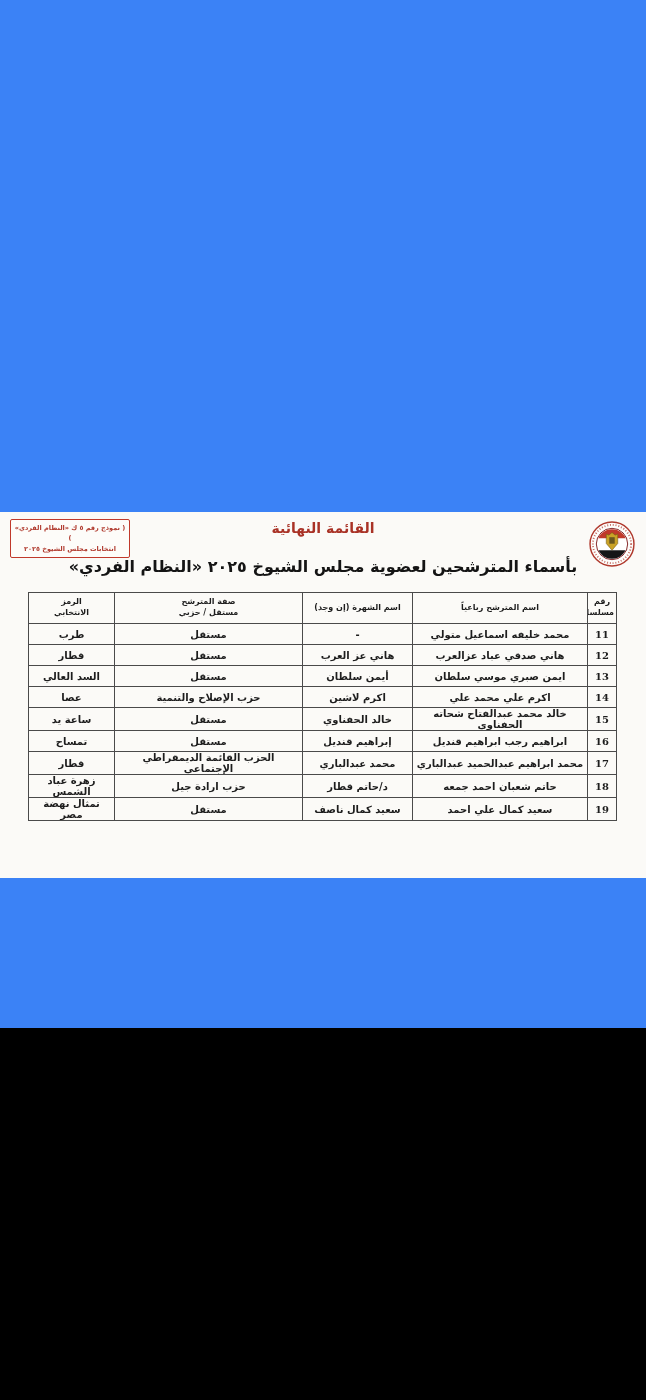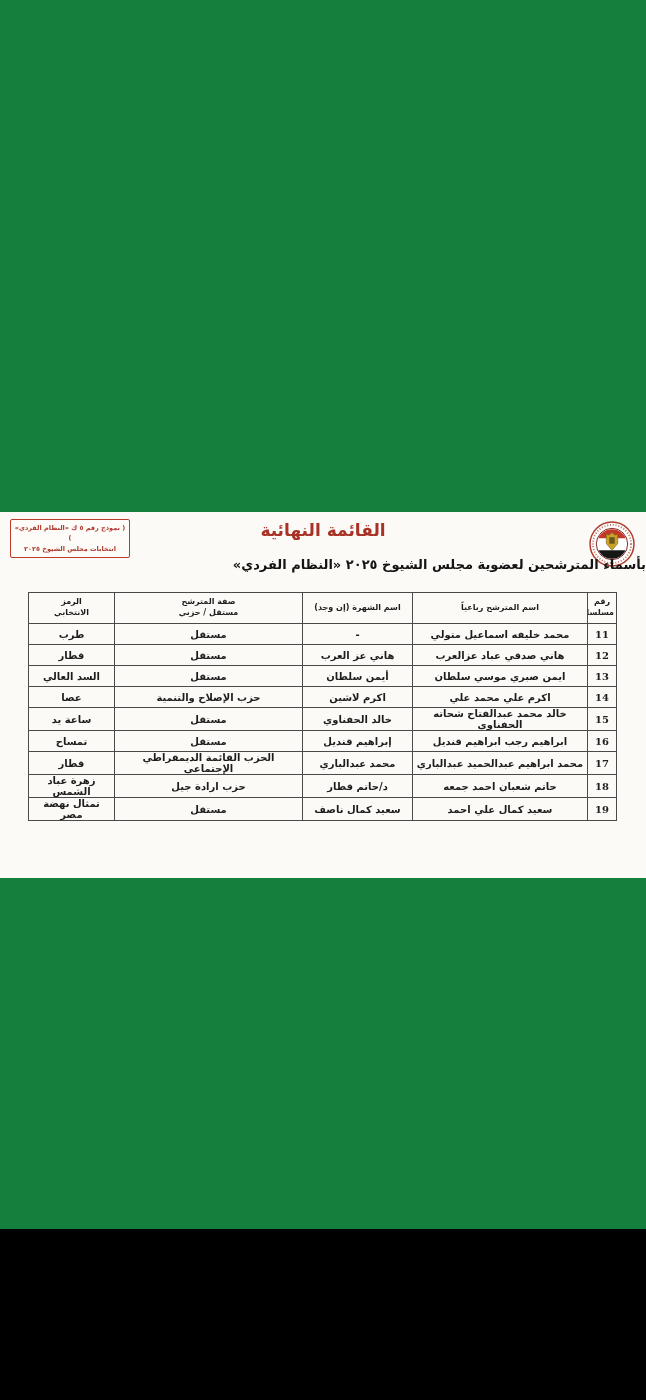--- a/index.html
+++ b/index.html
@@ -1,28 +1,28 @@
 <!DOCTYPE html>
 <html lang="ar"><head>
 <meta charset="utf-8">
 <style>
   html,body{margin:0;padding:0;background:#000;}
-  .stage{position:relative;width:646px;height:1229px;background:#15803d;overflow:hidden;
+  .stage{position:relative;width:646px;height:1028px;background:#3b82f6;overflow:hidden;
          font-family:"DejaVu Sans",sans-serif;}
   .paper{position:absolute;top:512px;left:0;width:646px;height:366px;background:#fbfaf7;}
 
   .form-box{position:absolute;top:7px;left:10px;width:114px;border:1px solid #c0392b;
             border-radius:2px;color:#b03a2e;font-size:6.5px;font-weight:bold;text-align:center;
             padding:3px 2px;line-height:1.6;direction:rtl;background:#fdfcf9;}
   .form-box span{display:block;}
 
   .main-title{position:absolute;top:8px;left:0;right:0;margin:0;text-align:center;
-              color:#a93226;font-size:17px;font-weight:bold;direction:rtl;letter-spacing:0;}
-  .subtitle{position:absolute;top:45px;left:0;right:0;margin:0;
-            color:#141414;font-size:13px;font-weight:bold;direction:rtl;}
+              color:#a93226;font-size:14px;font-weight:bold;direction:rtl;letter-spacing:0;}
+  .subtitle{position:absolute;top:45px;left:0;right:0;margin:0;text-align:center;
+            color:#141414;font-size:16px;font-weight:bold;direction:rtl;}
 
   .emblem{position:absolute;top:9px;right:11px;width:46px;height:46px;}
 
   table.candidates{position:absolute;top:80px;left:28px;width:588px;border-collapse:collapse;
                    direction:rtl;table-layout:fixed;}
   table.candidates th,table.candidates td{border:1px solid #4a4a4a;text-align:center;
                    vertical-align:middle;font-weight:bold;color:#1d1d1d;padding:0 2px;
                    overflow:hidden;}
   table.candidates th{height:30px;font-size:8px;line-height:1.35;white-space:pre-line;}
   table.candidates td{height:20px;font-size:10px;line-height:1.1;}

